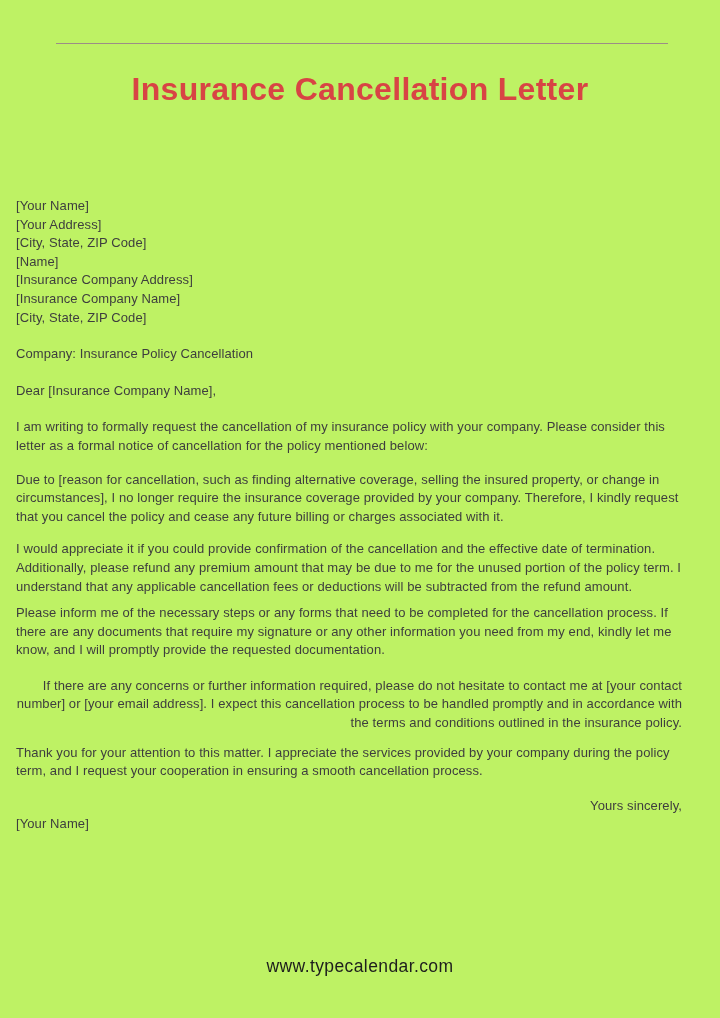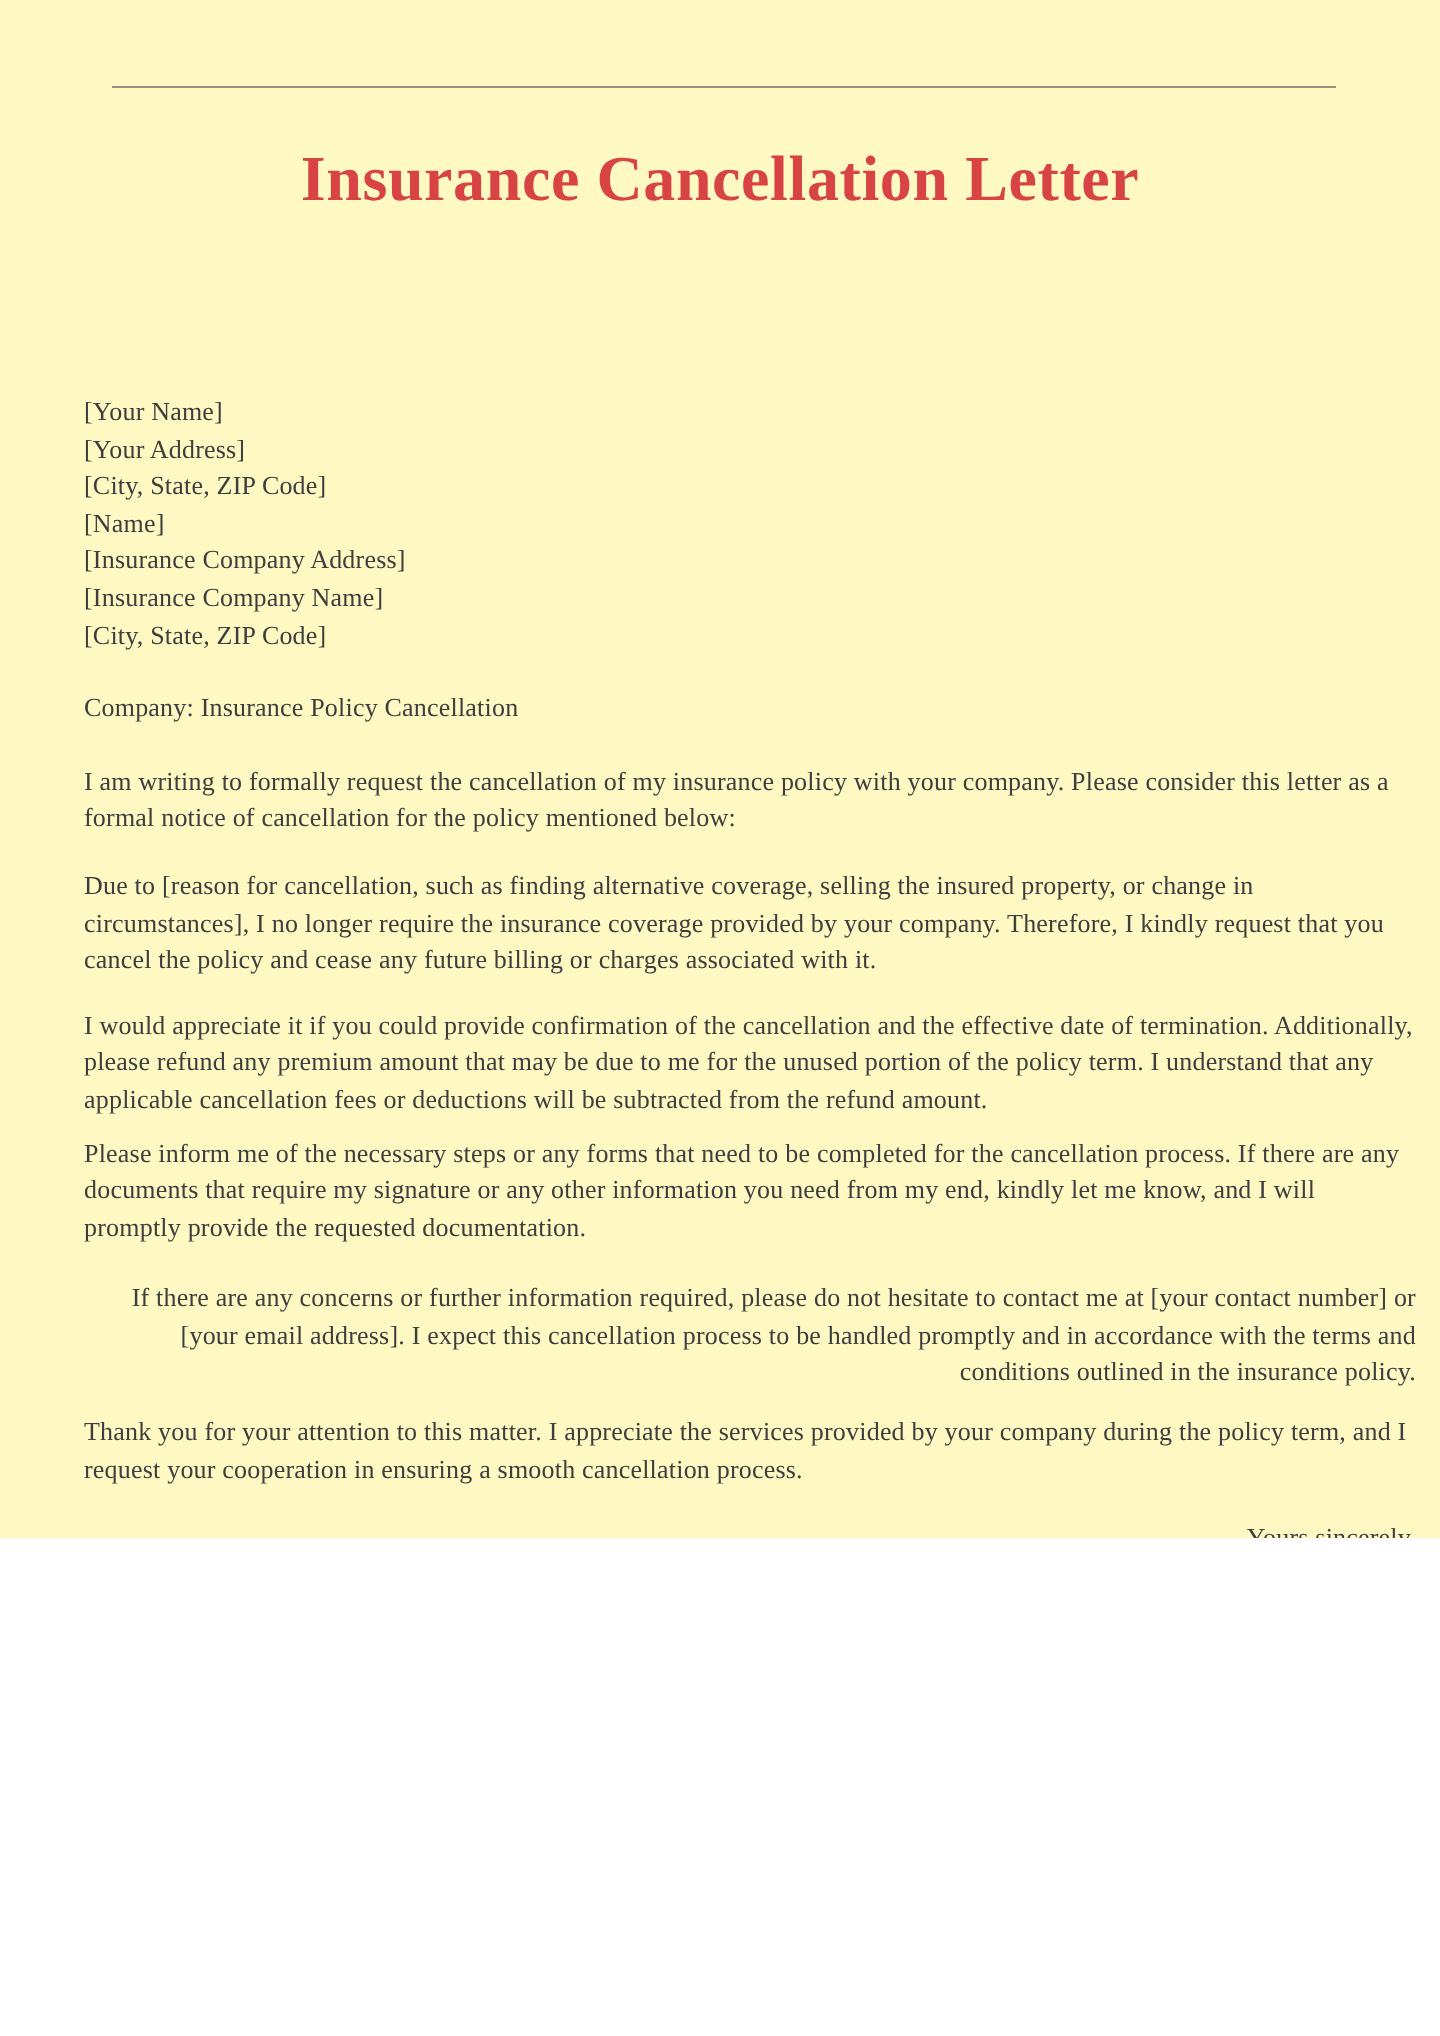--- a/index.html
+++ b/index.html
@@ -1,22 +1,22 @@
 <!DOCTYPE html>
 <html><head>
 <meta charset="utf-8">
 <style>
   * { margin: 0; padding: 0; box-sizing: border-box; }
   html, body { background: #ffffff; }
   .page {
     position: relative;
     width: 720px;
-    height: 769px;
-    background: #fef9c3;
-    font-family: Liberation Serif, serif;
+    height: 1018px;
+    background: #bef264;
+    font-family: Liberation Sans, sans-serif;
     overflow: hidden;
   }
   .top-rule {
     position: absolute;
     top: 43px;
     left: 56px;
     width: 612px;
     height: 0;
     border-top: 1.5px solid #9c8d87;
   }
@@ -27,21 +27,21 @@
     width: 100%;
     text-align: center;
     font-size: 32px;
     font-weight: 700;
     letter-spacing: 0.3px;
     color: #d84444;
   }
   .letter {
     position: absolute;
     top: 197px;
-    left: 42px;
+    left: 16px;
     width: 666px;
     font-size: 13px;
     line-height: 18.6px;
     color: #3e3e3e;
     letter-spacing: 0.1px;
   }
   .letter p, .letter .block { margin: 0; }
   .mt18 { margin-top: 18px !important; }
   .mt17 { margin-top: 17px !important; text-align: right; }
   .mt16 { margin-top: 16px !important; text-align: right; }
@@ -76,20 +76,21 @@
       <div>[Your Address]</div>
       <div>[City, State, ZIP Code]</div>
       <div>[Name]</div>
       <div>[Insurance Company Address]</div>
       <div>[Insurance Company Name]</div>
       <div>[City, State, ZIP Code]</div>
     </div>
 
     <p class="mt18">Company: Insurance Policy Cancellation</p>
 
+    <p class="mt18">Dear [Insurance Company Name],</p>
 
     <p class="mt18">I am writing to formally request the cancellation of my insurance policy with your company. Please consider this letter as a formal notice of cancellation for the policy mentioned below:</p>
 
 
     <p class="mt15">Due to [reason for cancellation, such as finding alternative coverage, selling the insured property, or change in circumstances], I no longer require the insurance coverage provided by your company. Therefore, I kindly request that you cancel the policy and cease any future billing or charges associated with it.</p>
 
     <p class="mt14">I would appreciate it if you could provide confirmation of the cancellation and the effective date of termination. Additionally, please refund any premium amount that may be due to me for the unused portion of the policy term. I understand that any applicable cancellation fees or deductions will be subtracted from the refund amount.</p>
 
     <p class="mt8">Please inform me of the necessary steps or any forms that need to be completed for the cancellation process. If there are any documents that require my signature or any other information you need from my end, kindly let me know, and I will promptly provide the requested documentation.</p>
 

